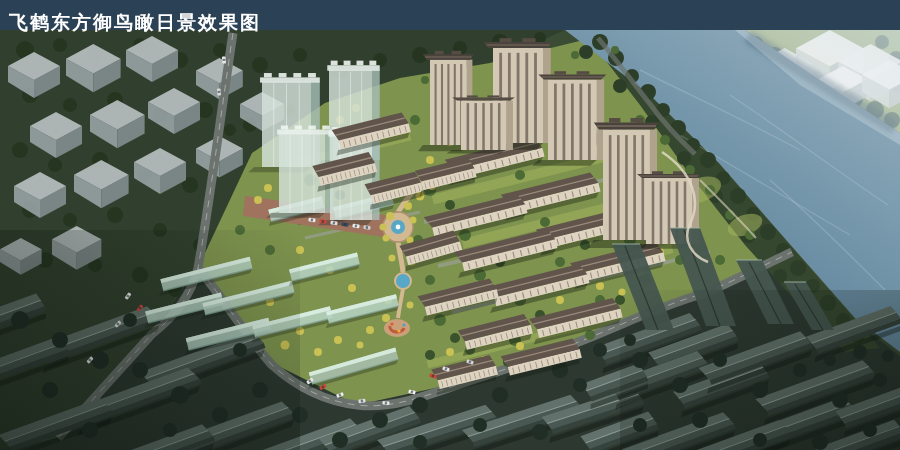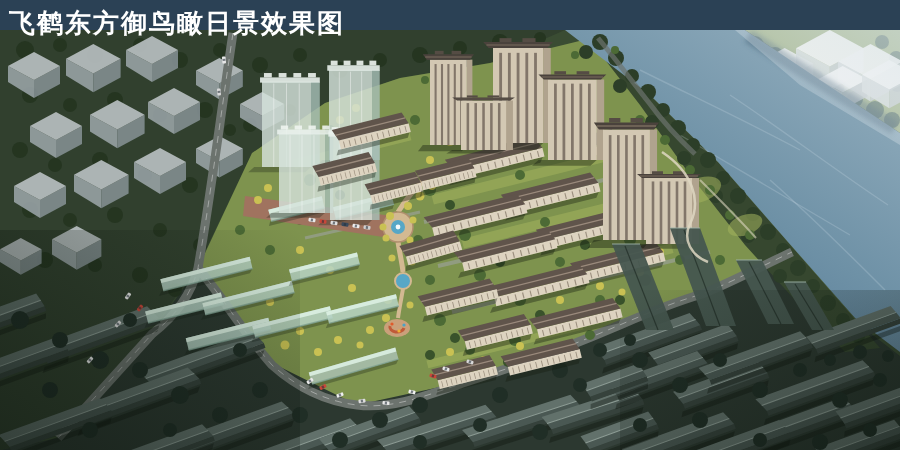--- a/index.html
+++ b/index.html
@@ -1,19 +1,19 @@
 <!DOCTYPE html>
 <html style="--banner: #2b4155; --bannerText: #ffffff; --waterLight: #93aebe; --waterMid: #6e91a6; --waterDeep: #4c7090; --farBank: #9fb28b; --farTrees: #60796f; --forestMid: #3a4c33; --forestDark: #31402e; --contextGround: #2c3830; --siteGreen: #7e934e; --siteLight: #a3b25c; --treeGreen: #4c6a35; --treeDark: #39522b; --treeYellow: #c9c153; --slabWall: #ddd3c0; --slabRoof: #60544b; --slabRidge: #9a8a7c; --towerWall: #d3c8b3; --towerStripe: #6e6257; --towerRoof: #4a423c; --glassFace: #d4e2da; --glassSide: #a8bfb8; --tealSlab: #b7d4c6; --darkTower: #46564f; --ctxSlab: #62716b; --ctxSlabDark: #4a5853; --road: #6c736e; --roadLight: #9aa096; --plaza: #a0735f; --plazaLight: #d3b992; --fountain: #57a7c6; --playground: #c05a38;"><head>
 <meta charset="utf-8">
 <style>
   html,body{margin:0;padding:0;background:#111;}
   .stage{position:relative;width:900px;height:450px;overflow:hidden;background:#2e3a31;font-family:"Liberation Sans",sans-serif;}
   .scene{position:absolute;left:0;top:0;}
   .banner{position:absolute;left:0;top:0;width:900px;height:30px;background:var(--banner,#2b4155);display:flex;align-items:center;z-index:5;}
-  .banner h1{margin:16px 0 0 9px;font-size:26px;line-height:30px;font-weight:bold;letter-spacing:2px;color:var(--bannerText,#ffffff);font-family:"Liberation Sans",sans-serif;}
+  .banner h1{margin:16px 0 0 9px;font-size:19px;line-height:30px;font-weight:bold;letter-spacing:2px;color:var(--bannerText,#ffffff);font-family:"Liberation Sans",sans-serif;}
 </style>
 </head>
 <body>
 
 <div class="stage">
 <svg class="scene" width="900" height="450" viewBox="0 0 900 450" xmlns="http://www.w3.org/2000/svg">
 <defs>
   <linearGradient id="gWater" x1="0.85" y1="0" x2="0.15" y2="1">
     <stop offset="0" style="stop-color:var(--waterLight,#93aebe)"></stop>
     <stop offset="0.5" style="stop-color:var(--waterMid,#6e91a6)"></stop>

